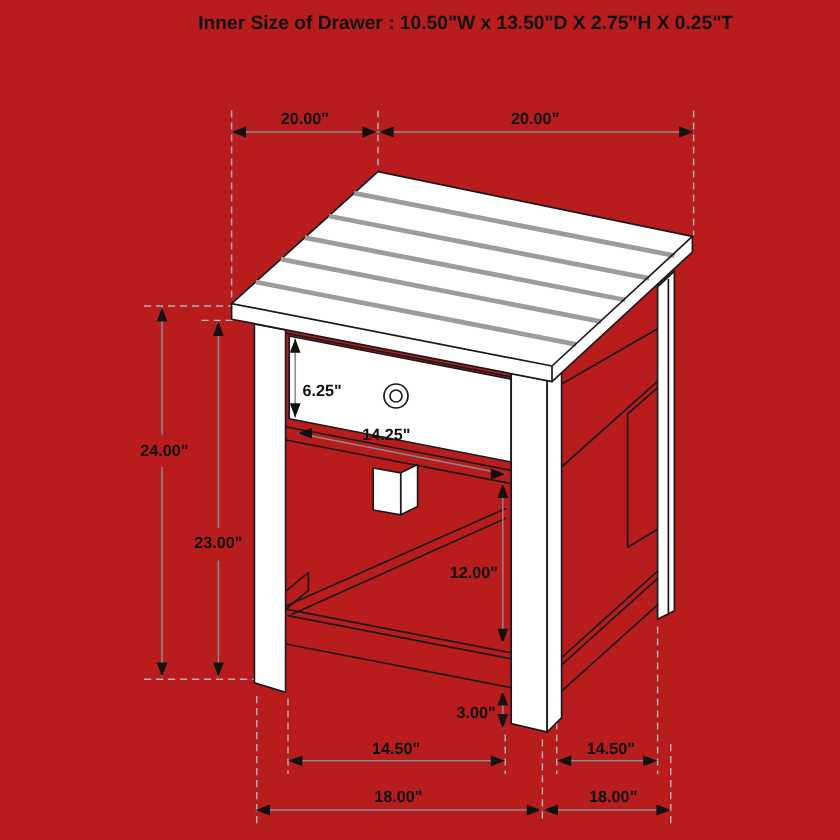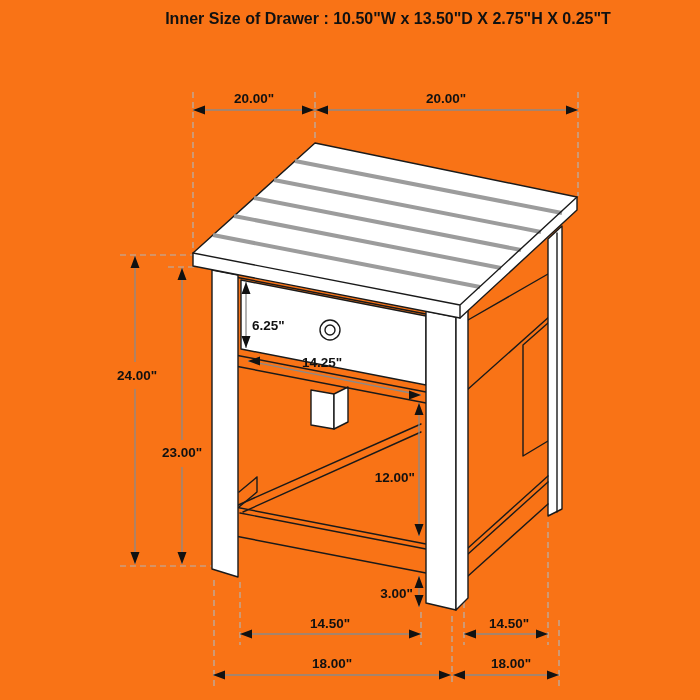--- a/index.html
+++ b/index.html
@@ -1,16 +1,16 @@
 <!DOCTYPE html>
 <html><head>
 <meta charset="utf-8">
 <style>
   html,body{margin:0;padding:0;background:#ffffff;}
-  .stage{position:relative;width:700px;height:700px;background:#f97316;overflow:hidden;
+  .stage{position:relative;width:700px;height:700px;background:#b91c1c;overflow:hidden;
          font-family:"Liberation Sans", sans-serif;}
   svg{position:absolute;left:0;top:0;}
   .ln{stroke:#1a1a1a;stroke-width:1.4;fill:none;stroke-linejoin:round;stroke-linecap:round;}
   .f{fill:#ffffff;}
   .plank{stroke:#9c9c9c;stroke-width:4;fill:none;stroke-linecap:butt;}
   .dimln{stroke:#8a8a8a;stroke-width:1.3;fill:none;}
   .dash{stroke:#b3b3b3;stroke-width:1.2;fill:none;stroke-dasharray:6 4;}
   .arr{fill:#111111;stroke:none;}
   .dim{font:700 13.5px "Liberation Sans", sans-serif;fill:#111111;}
   .ttl{font:700 16px "Liberation Sans", sans-serif;fill:#111111;}

